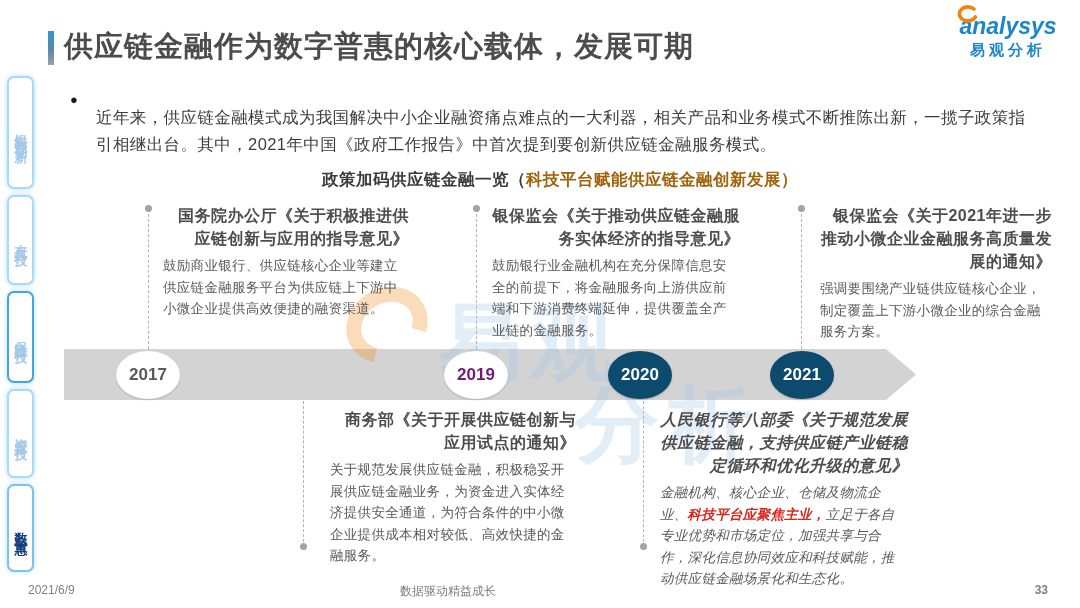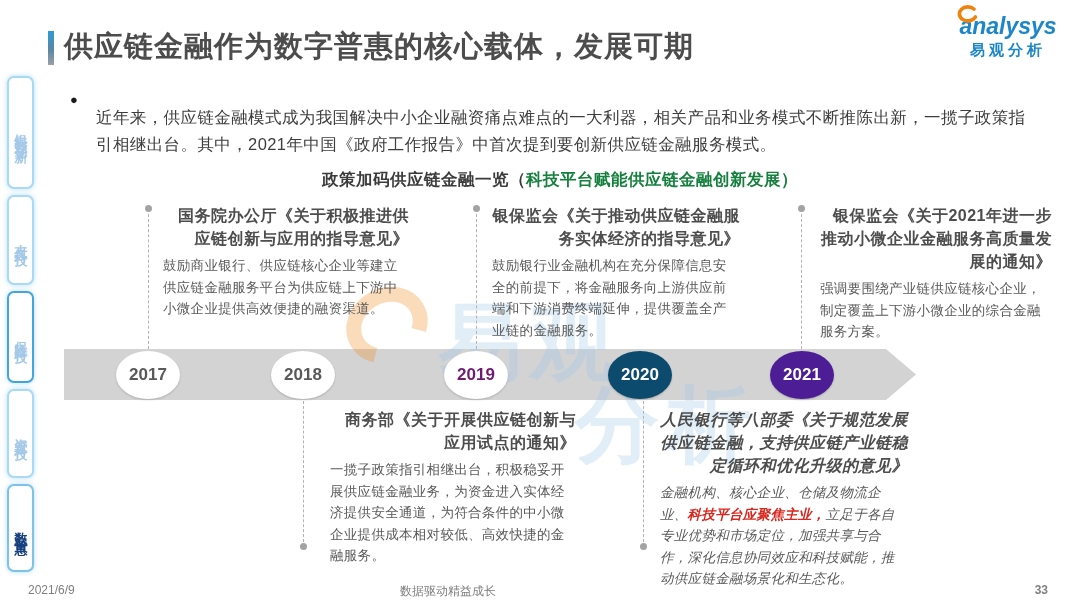--- a/index.html
+++ b/index.html
@@ -51,21 +51,21 @@
 
   
   .intro { position:absolute; left:96px; top:88px; width:934px;
     font-size:16.5px; line-height:27px; color:#3d3d3d; letter-spacing:.4px;margin-top:16px; }
   .intro-bullet { position:absolute; left:70px; top:92px; font-size:13px; color:#1a1a1a; }
 
   
   .section-title { position:absolute; left:60px; top:169px; width:1000px;
     text-align:center; font-size:16.5px; font-weight:bold; letter-spacing:.5px; }
   .section-title .t-main { color:#3b3b3b; }
-  .section-title .t-red  { color:#15803d; }
+  .section-title .t-red  { color:#a16207; }
 
   
   .wm { position:absolute; pointer-events:none; z-index:2; font-weight:bold;
         color:#9ec9ea; opacity:.30; letter-spacing:8px; }
   .wm-1 { left:438px; top:286px; font-size:84px; }
   .wm-2 { left:575px; top:368px; font-size:84px; }
   .wm-ring { position:absolute; left:345px; top:288px; width:84px; height:74px;
     border:15px solid #f0830d; border-radius:50%; opacity:.28; z-index:2;
     border-bottom-color:transparent; transform:rotate(-30deg); pointer-events:none; }
 
@@ -156,41 +156,40 @@
   <div class="connector conn-up cu-2"></div>
   <div class="connector conn-down cd-0"></div>
   <div class="connector conn-down cd-1"></div>
   <div class="conn-dot dot-u0"></div>
   <div class="conn-dot dot-u1"></div>
   <div class="conn-dot dot-u2"></div>
   <div class="conn-dot dot-d0"></div>
   <div class="conn-dot dot-d1"></div>
 
   <div class="year-circle yc-0" style="background: rgb(255, 255, 255); color: rgb(89, 89, 89);">2017</div>
-  <div class="year-circle yc-1" style="background: rgb(255, 255, 255); color: rgb(89, 89, 89);">2018</div>
   <div class="year-circle yc-2" style="background: rgb(255, 255, 255); color: #701a75;">2019</div>
   <div class="year-circle yc-3" style="background: #0c4a6e; color: rgb(255, 255, 255);">2020</div>
-  <div class="year-circle yc-4" style="background: #4c1d95; color: rgb(255, 255, 255);">2021</div>
+  <div class="year-circle yc-4" style="background: #0c4a6e; color: rgb(255, 255, 255);">2021</div>
 
   <div class="event eb-2017">
     <h3>国务院办公厅《关于积极推进供应链创新与应用的指导意见》</h3>
     <p>鼓励商业银行、供应链核心企业等建立供应链金融服务平台为供应链上下游中小微企业提供高效便捷的融资渠道。</p>
   </div>
   <div class="event eb-2019">
     <h3>银保监会《关于推动供应链金融服务实体经济的指导意见》</h3>
     <p>鼓励银行业金融机构在充分保障信息安全的前提下，将金融服务向上游供应前端和下游消费终端延伸，提供覆盖全产业链的金融服务。</p>
   </div>
   <div class="event eb-2021">
     <h3>银保监会《关于2021年进一步推动小微企业金融服务高质量发展的通知》</h3>
     <p>强调要围绕产业链供应链核心企业，制定覆盖上下游小微企业的综合金融服务方案。</p>
   </div>
 
   <div class="event eb-2018">
     <h3>商务部《关于开展供应链创新与应用试点的通知》</h3>
-    <p>一揽子政策指引相继出台，积极稳妥开展供应链金融业务，为资金进入实体经济提供安全通道，为符合条件的中小微企业提供成本相对较低、高效快捷的金融服务。</p>
+    <p>关于规范发展供应链金融，积极稳妥开展供应链金融业务，为资金进入实体经济提供安全通道，为符合条件的中小微企业提供成本相对较低、高效快捷的金融服务。</p>
   </div>
   <div class="event eb-2020">
     <h3>人民银行等八部委《关于规范发展供应链金融，支持供应链产业链稳定循环和优化升级的意见》</h3>
     <p><span>金融机构、核心企业、仓储及物流企业、</span><span class="hl-red">科技平台应聚焦主业，</span><span>立足于各自专业优势和市场定位，加强共享与合作，深化信息协同效应和科技赋能，推动供应链金融场景化和生态化。</span></p>
   </div>
 
   <div class="footer-date">2021/6/9</div>
   <div class="footer-motto">数据驱动精益成长</div>
   <div class="footer-page">33</div>
 

